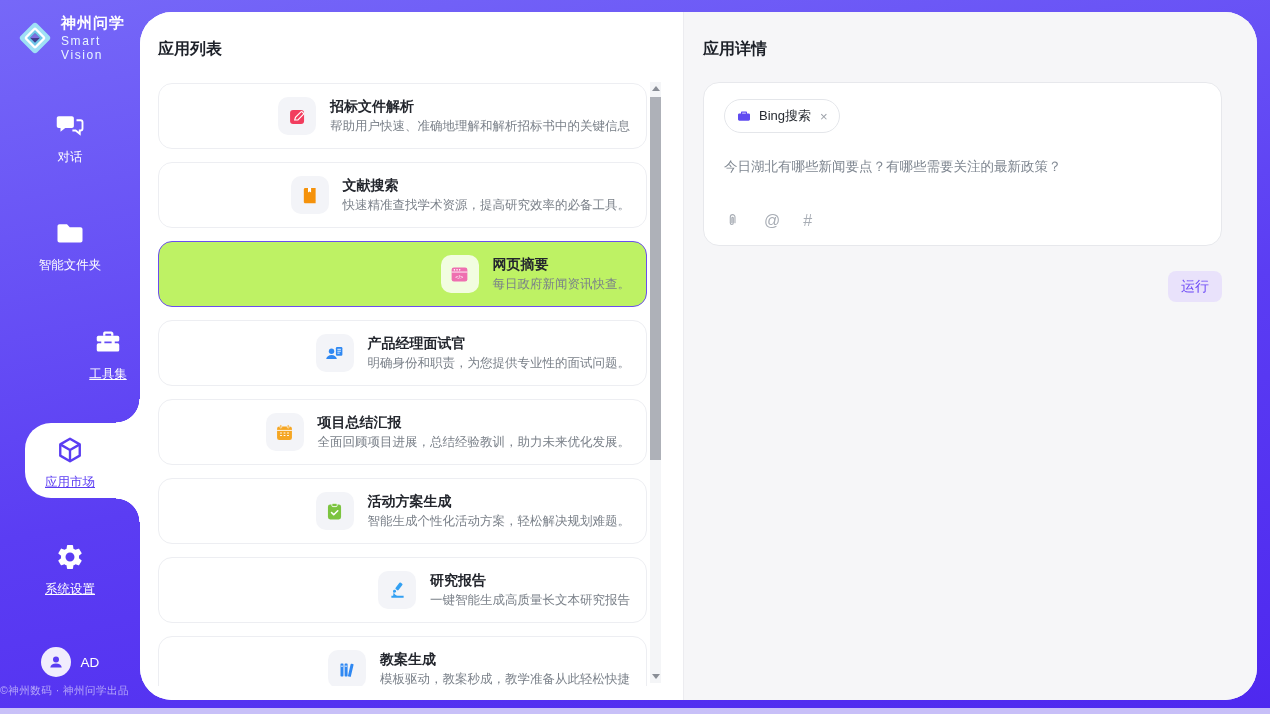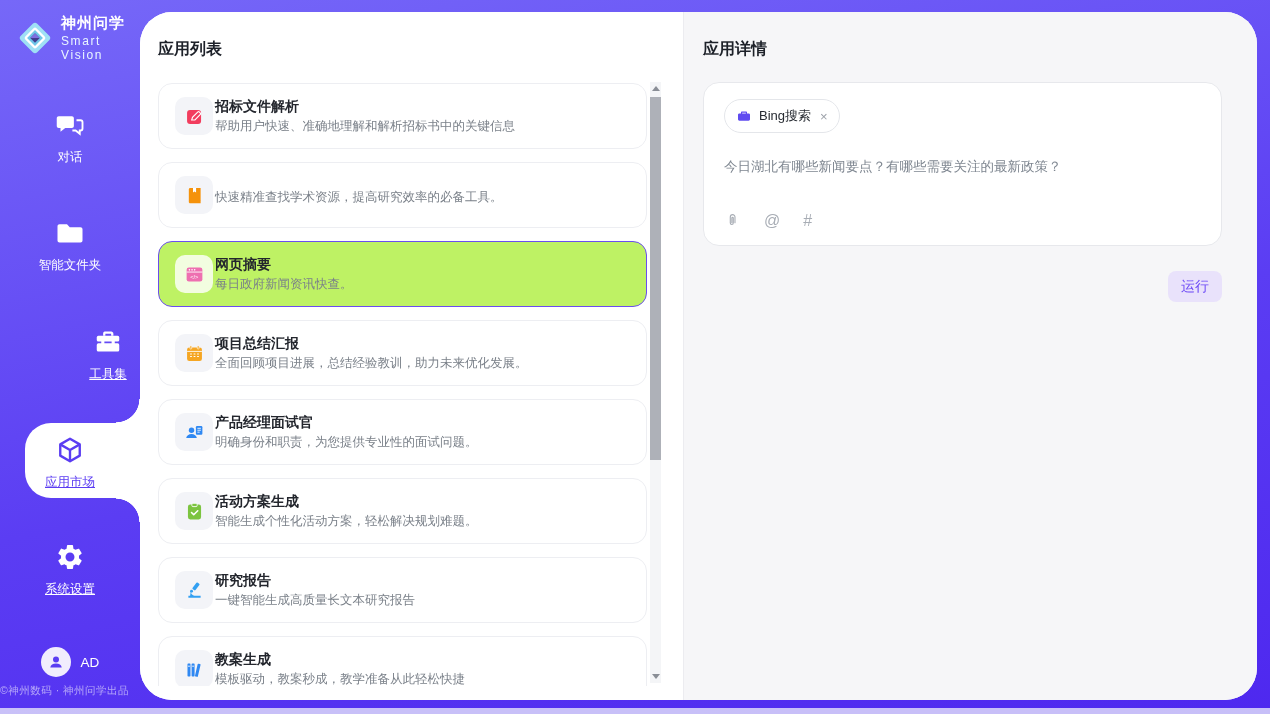--- a/index.html
+++ b/index.html
@@ -38,21 +38,21 @@
   .window-edge { position:absolute; left:0; right:0; bottom:0; height:6px;
     background:rgba(221,217,249,.85); z-index:9; }
   
   .content { position:absolute; left:140px; top:12px; width:1117px; height:688px;
     background:#fff; border-radius:32px; display:flex; overflow:hidden; z-index:1; }
   
   .list-panel { width:543px; position:relative; background:#fff; flex:none; }
   .panel-title { position:absolute; top:27px; left:18px; font-size:16px; font-weight:bold; color:#1D2129; }
   .cards { position:absolute; top:71px; left:18px; width:489px; height:603px; overflow:hidden; }
   .card { height:66px; border:1px solid #EDEEF2; border-radius:14px; background:#fff;
-    margin-bottom:13px; display:flex; align-items:center; gap:2px; padding:0 16px; cursor:pointer; }
+    margin-bottom:13px; display:flex; align-items:center; gap:14px; padding:0 16px; cursor:pointer;justify-content:flex-end; }
   .card.selected { background:#bef264; border-color:#6C4DF0; }
   .tile { width:38px; height:38px; border-radius:10px; background:#F3F4F8; flex:none;
     display:flex; align-items:center; justify-content:center; }
   .card.selected .tile { background:rgba(255,255,255,.8); }
   .tile svg { width:21px; height:21px; display:block; }
   .card-name { font-size:14px; font-weight:bold; color:#23262D; line-height:1.2; }
   .card-desc { font-size:12.5px; color:#7A8089; margin-top:5px; line-height:1.2; }
   
   .fake-scrollbar { position:absolute; top:70px; right:22px; width:11px; height:601px;
     background:#F4F5F7; }
@@ -190,20 +190,21 @@
 
       <div class="card">
         <span class="tile">
           <svg viewBox="0 0 24 24">
             <path d="M5.5 5c0-.9.7-1.6 1.6-1.6H19v14.8H7.3c-.7 0-1.3.3-1.8.8V5z" fill="#F5920B"></path>
             <path d="M5.5 19.5c0-.8.8-1.4 1.8-1.4H19v2.8H7c-.8 0-1.5-.6-1.5-1.4z" fill="#F5920B"></path>
             <path d="M13.8 3.4v5.2l-1.8-1.3-1.7 1.3V3.4z" fill="#fff"></path>
           </svg>
         </span>
         <span>
+          <div class="card-name">文献搜索</div>
           <div class="card-desc">快速精准查找学术资源，提高研究效率的必备工具。</div>
         </span>
       </div>
 
       <div class="card selected">
         <span class="tile">
           <svg viewBox="0 0 24 24">
             <rect x="3" y="4" width="18" height="16" rx="2.6" fill="#EE6FB0"></rect>
             <circle cx="6.2" cy="6.7" r=".9" fill="#fff"></circle>
               <circle cx="9.2" cy="6.7" r=".9" fill="#fff"></circle>
@@ -213,51 +214,51 @@
           </svg>
         </span>
         <span>
           <div class="card-name">网页摘要</div>
           <div class="card-desc">每日政府新闻资讯快查。</div>
         </span>
       </div>
 
       <div class="card">
         <span class="tile">
+          <svg viewBox="0 0 24 24" fill="#2F88F2">
+            <rect x="13.6" y="4.6" width="7.4" height="10" rx="1.3"></rect>
+            <path d="M15.3 7.2h4M15.3 9.4h4M15.3 11.6h2.6" stroke="#fff" stroke-width="1" fill="none"></path>
+            <circle cx="8.6" cy="9.4" r="3.1"></circle>
+            <path d="M8.6 13.6c-3.2 0-5.8 1.9-6.1 4.8h12.2c-.3-2.9-2.9-4.8-6.1-4.8z"></path>
+          </svg>
+        </span>
+        <span>
+          <div class="card-name">产品经理面试官</div>
+          <div class="card-desc">明确身份和职责，为您提供专业性的面试问题。</div>
+        </span>
+      </div>
+
+      <div class="card">
+        <span class="tile">
           <svg viewBox="0 0 24 24">
             <rect x="3.5" y="5" width="17" height="15.5" rx="2.6" fill="#F5A623"></rect>
             <rect x="6.8" y="3" width="2" height="4" rx="1" fill="#F5A623" stroke="#fff" stroke-width=".7"></rect>
             <rect x="15.2" y="3" width="2" height="4" rx="1" fill="#F5A623" stroke="#fff" stroke-width=".7"></rect>
             <line x1="3.5" y1="9.6" x2="20.5" y2="9.6" stroke="#fff" stroke-width="1"></line>
             <path d="M7 12.5h2M11 12.5h2M15 12.5h2M7 15.5h2M11 15.5h2M15 15.5h2" stroke="#fff" stroke-width="1.2"></path>
           </svg>
         </span>
         <span>
           <div class="card-name">项目总结汇报</div>
           <div class="card-desc">全面回顾项目进展，总结经验教训，助力未来优化发展。</div>
         </span>
       </div>
 
       <div class="card">
         <span class="tile">
-          <svg viewBox="0 0 24 24" fill="#2F88F2">
-            <rect x="13.6" y="4.6" width="7.4" height="10" rx="1.3"></rect>
-            <path d="M15.3 7.2h4M15.3 9.4h4M15.3 11.6h2.6" stroke="#fff" stroke-width="1" fill="none"></path>
-            <circle cx="8.6" cy="9.4" r="3.1"></circle>
-            <path d="M8.6 13.6c-3.2 0-5.8 1.9-6.1 4.8h12.2c-.3-2.9-2.9-4.8-6.1-4.8z"></path>
-          </svg>
-        </span>
-        <span>
-          <div class="card-name">产品经理面试官</div>
-          <div class="card-desc">明确身份和职责，为您提供专业性的面试问题。</div>
-        </span>
-      </div>
-
-      <div class="card">
-        <span class="tile">
           <svg viewBox="0 0 24 24">
             <rect x="4.5" y="4" width="15" height="17" rx="2.6" fill="#7CC440"></rect>
             <rect x="9" y="2.6" width="6" height="3.8" rx="1.2" fill="#7CC440" stroke="#fff" stroke-width="1"></rect>
             <path d="M8.6 13.2l2.5 2.5 4.6-4.6" stroke="#fff" stroke-width="1.8" fill="none" stroke-linecap="round" stroke-linejoin="round"></path>
           </svg>
         </span>
         <span>
           <div class="card-name">活动方案生成</div>
           <div class="card-desc">智能生成个性化活动方案，轻松解决规划难题。</div>
         </span>

